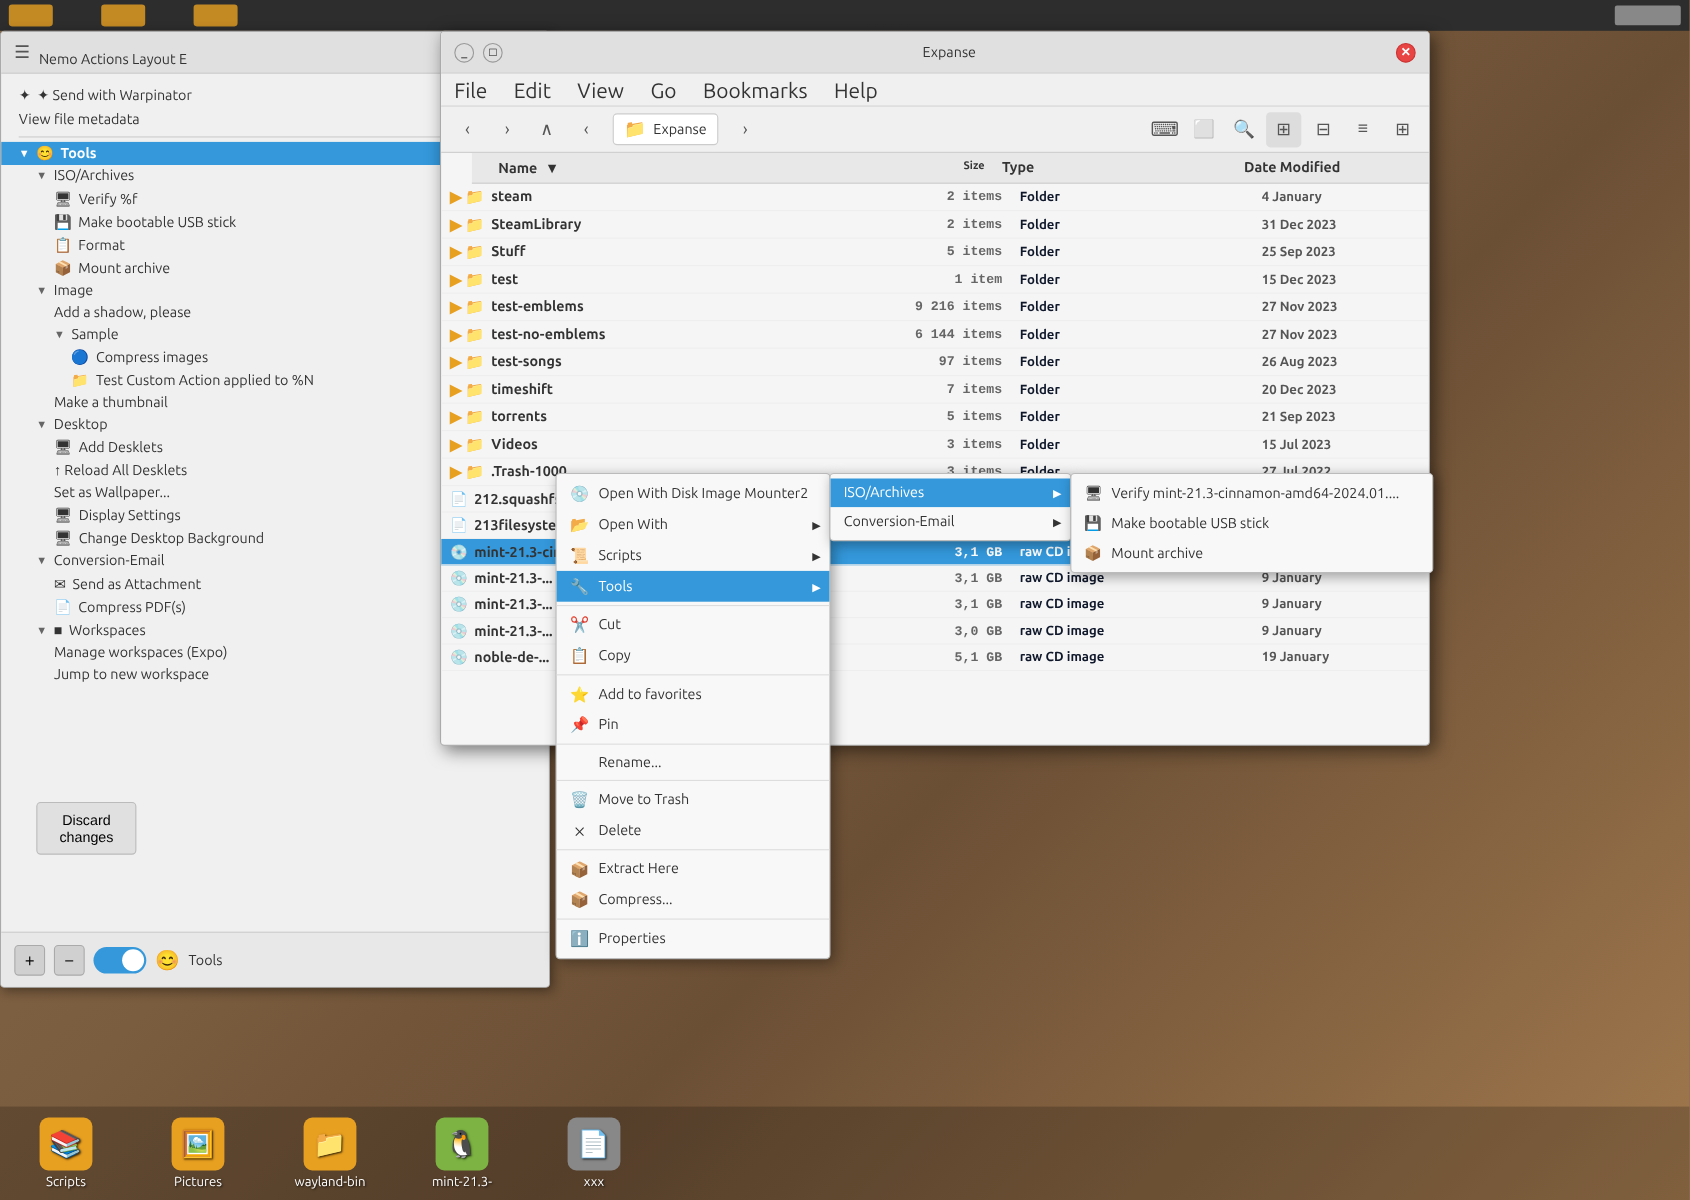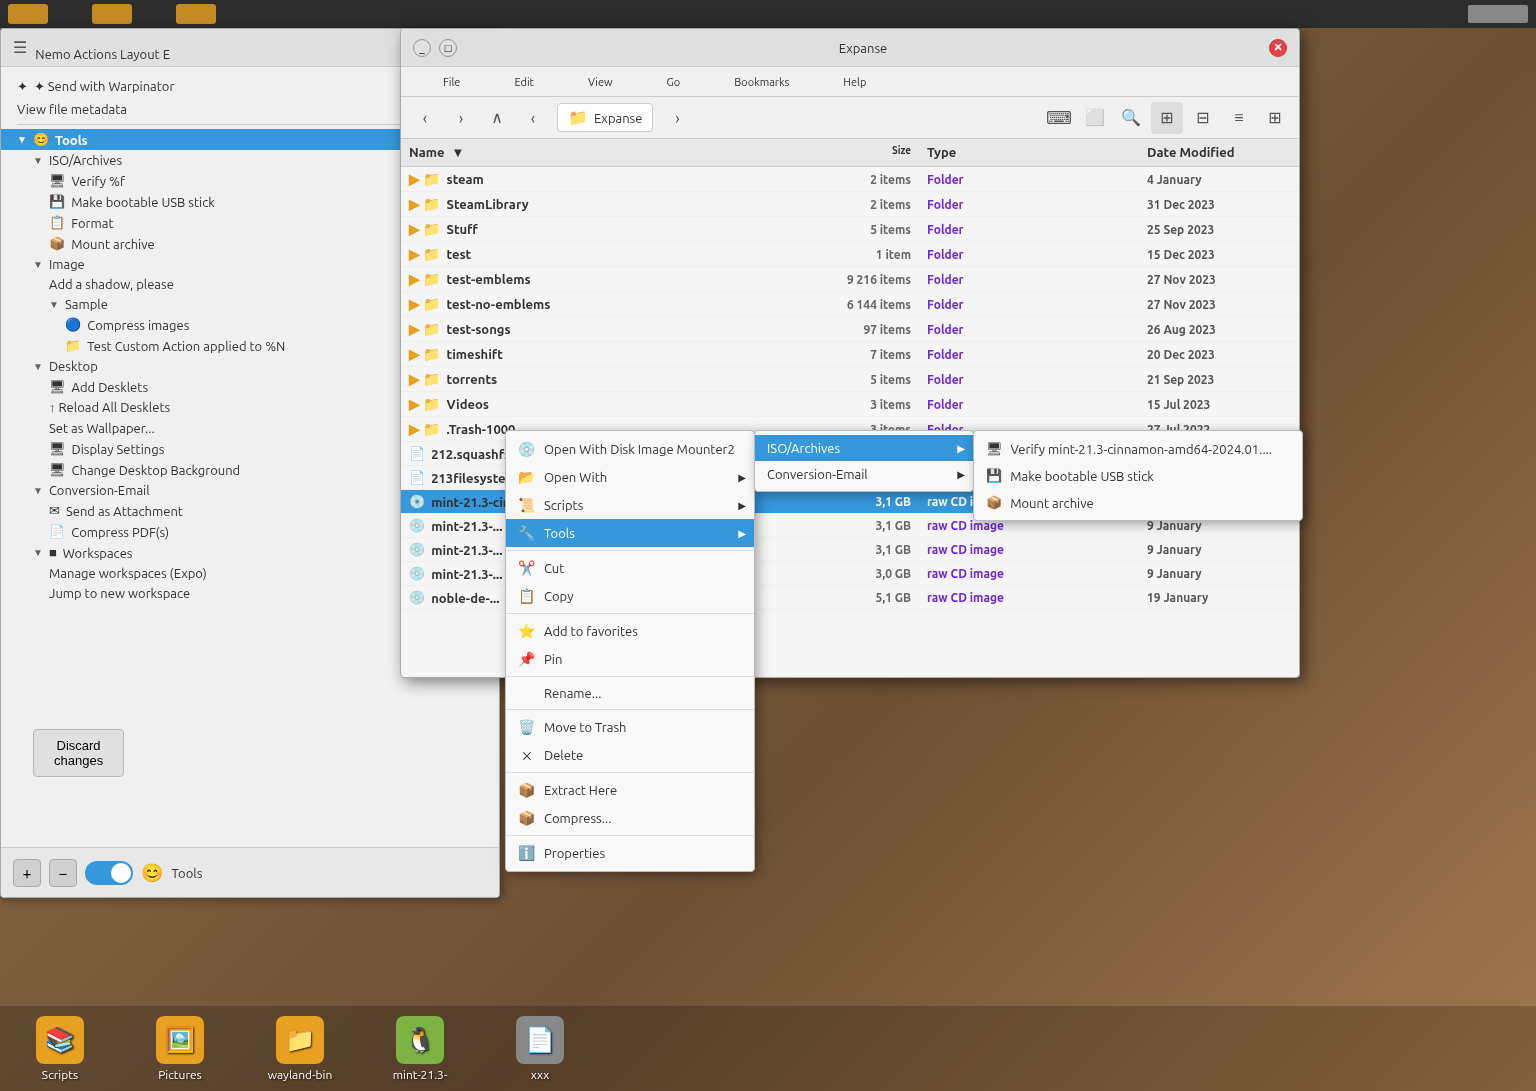--- a/index.html
+++ b/index.html
@@ -239,25 +239,24 @@
     .expanse-menubar {
       height: 30px;
       background: #f0f0f0;
       border-bottom: 1px solid #ccc;
       display: flex;
       align-items: center;
       padding: 0 8px;
       gap: 16px;
     }
     .expanse-menubar span {
-      font-size: 11px;
+      font-size: 19px;
       color: #333;
       cursor: pointer;
       padding: 2px 4px;
-      margin-left: 30px;
     }
 
     .expanse-toolbar {
       height: 42px;
       background: #f0f0f0;
       border-bottom: 1px solid #ccc;
       display: flex;
       align-items: center;
       padding: 0 8px;
       gap: 4px;
@@ -288,21 +287,22 @@
     .expanse-columns {
       display: flex;
       flex-direction: column;
       height: calc(100% - 110px);
       overflow: hidden;
     }
     .file-table-header {
       display: flex;
       background: #e8e8e8;
       border-bottom: 1px solid #ccc;
-      padding: 4px 0;
+      padding: 4px 16px;
+      margin-left: 28px;
     }
     .col-name { flex: 1; padding: 2px 8px; font-size: 13px; font-weight: bold; color: #333; }
     .col-size { width: 100px; padding: 2px 8px; font-size: 10px; font-weight: bold; color: #333; text-align: right; }
     .col-type { width: 220px; padding: 2px 8px; font-size: 13px; font-weight: bold; color: #333; }
     .col-date { width: 160px; padding: 2px 8px; font-size: 13px; font-weight: bold; color: #333; }
 
     .file-list {
       overflow-y: auto;
       flex: 1;
     }
@@ -310,22 +310,22 @@
       display: flex;
       align-items: center;
       padding: 2px 0;
       border-bottom: 1px solid #eee;
     }
     .file-row.selected { background: #3498db; color: white; }
     .file-row.selected .col-size,
     .file-row.selected .col-type,
     .file-row.selected .col-date { color: white; }
     .file-row .col-name { display: flex; align-items: center; gap: 6px; }
-    .file-row .col-size { color: #666; font-size: 12px; text-align: right; }
-    .file-row .col-type { color: #6d28d9; font-size: 12px; }
+    .file-row .col-size { color: #666; font-size: 12px; text-align: right; font-family: Liberation Mono, monospace; }
+    .file-row .col-type { color: #0f172a; font-size: 12px; }
     .file-row .col-date { color: #555; font-size: 12px; }
     .folder-icon-sm { color: #e8a020; font-size: 14px; }
     .file-icon-sm { color: #888; font-size: 13px; }
 
     .expanse-statusbar {
       height: 28px;
       background: #e8e8e8;
       border-top: 1px solid #ccc;
       display: flex;
       align-items: center;
@@ -490,20 +490,23 @@
       <span>Sample</span>
     </div>
     <div class="nemo-section-item indent3">
       <span>🔵</span>
       <span>Compress images</span>
     </div>
     <div class="nemo-section-item indent3">
       <span>📁</span>
       <span>Test Custom Action applied to %N</span>
     </div>
+    <div class="nemo-section-item indent2">
+      <span>Make a thumbnail</span>
+    </div>
 
     <div class="nemo-section-item indent1">
       <span class="collapse-arrow">▼</span>
       <span>Desktop</span>
     </div>
     <div class="nemo-section-item indent2">
       <span>🖥</span>
       <span>Add Desklets</span>
     </div>
     <div class="nemo-section-item indent2">

